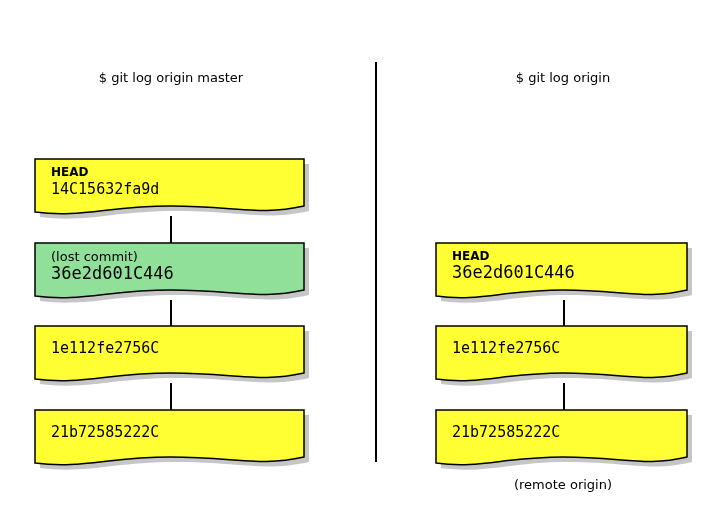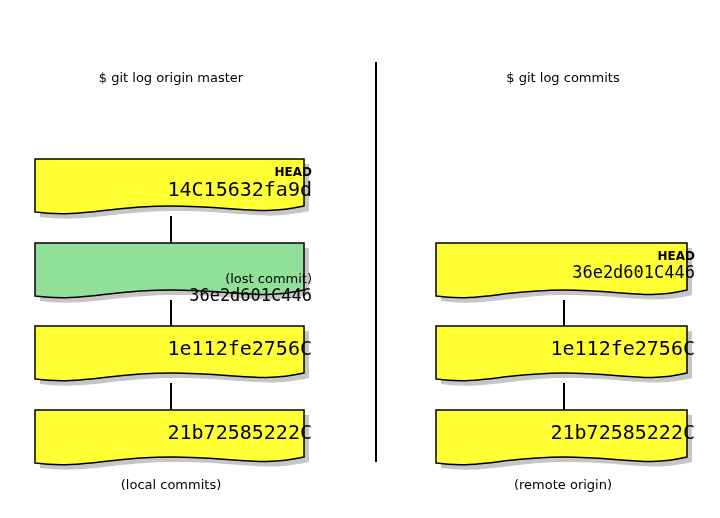--- a/index.html
+++ b/index.html
@@ -46,50 +46,49 @@
   
   .note {
     position: absolute;
   }
   .note svg {
     display: block;
     overflow: visible;
   }
   .note-text {
     position: absolute;
-    left: 8px;
+    left: 16px;
     top: 0;
     width: 100%;
-    text-align: right;
+    text-align: left;
     pointer-events: none;
   }
   .note-head {
     font-family: "DejaVu Sans", sans-serif;
     font-size: 12px;
     font-weight: bold;
     line-height: 15px;
     color: #000000;
   }
   .note-sha {
     font-family: "DejaVu Sans Mono", monospace;
-    font-size: 20px;
+    font-size: 15px;
     line-height: 19px;
     color: #000000;
     letter-spacing: 0px;
   }
   .note-sha.small {
     font-size: 17px;
     line-height: 17px;
   }
   .note-label {
     font-family: "DejaVu Sans", sans-serif;
     font-size: 12px;
     line-height: 15px;
     color: #000000;
-    margin-top: 22px;
   }
 
   .connector {
     position: absolute;
     width: 2px;
     background: #000000;
   }
 
   .caption {
     position: absolute;
@@ -101,21 +100,21 @@
   }
   #caption-left  { left: 35px;  top: 477px; width: 272px; }
   #caption-right { left: 436px; top: 477px; width: 254px; }
 </style>
 </head>
 <body>
 
 <div id="diagram-root">
 
   <div class="column-title" id="title-left">$ git log origin master</div>
-  <div class="column-title" id="title-right">$ git log commits</div>
+  <div class="column-title" id="title-right">$ git log origin</div>
 
   <div class="divider"></div>
 
   <div class="connector" style="left:170px; top:216px; height:28px;"></div>
 
   <div class="connector" style="left:170px; top:300px; height:28px;"></div>
 
   <div class="connector" style="left:170px; top:383px; height:28px;"></div>
 
   <div class="note" style="left:35px; top:159px; width:272px; height:62px;">
@@ -153,21 +152,20 @@
   <div class="note" style="left:35px; top:410px; width:272px; height:62px;">
     <svg width="278" height="68" viewBox="0 0 278 68">
       <path d="M5 5 L274 5 L274 52 C 230 62, 205 52, 141 52 C 78 52, 52 64, 5 58 Z" fill="#808080" opacity="0.45"></path>
       <path d="M0 0 L269 0 L269 47 C 225 57, 200 47, 136 47 C 73 47, 47 59, 0 53 Z" fill="#FFFF33" stroke="#000000" stroke-width="1.5"></path>
     </svg>
     <div class="note-text" style="top:13px; width:269px;">
       <div class="note-sha">21b72585222C</div>
     </div>
   </div>
 
-  <div class="caption" id="caption-left">(local commits)</div>
 
   <div class="connector" style="left:563px; top:300px; height:28px;"></div>
 
   <div class="connector" style="left:563px; top:383px; height:28px;"></div>
 
   <div class="note" style="left:436px; top:243px; width:254px; height:62px;">
     <svg width="260" height="68" viewBox="0 0 260 68">
       <path d="M5 5 L256 5 L256 52 C 215 62, 192 52, 132 52 C 73 52, 49 64, 5 58 Z" fill="#808080" opacity="0.45"></path>
       <path d="M0 0 L251 0 L251 47 C 210 57, 187 47, 127 47 C 68 47, 44 59, 0 53 Z" fill="#FFFF33" stroke="#000000" stroke-width="1.5"></path>
     </svg>

